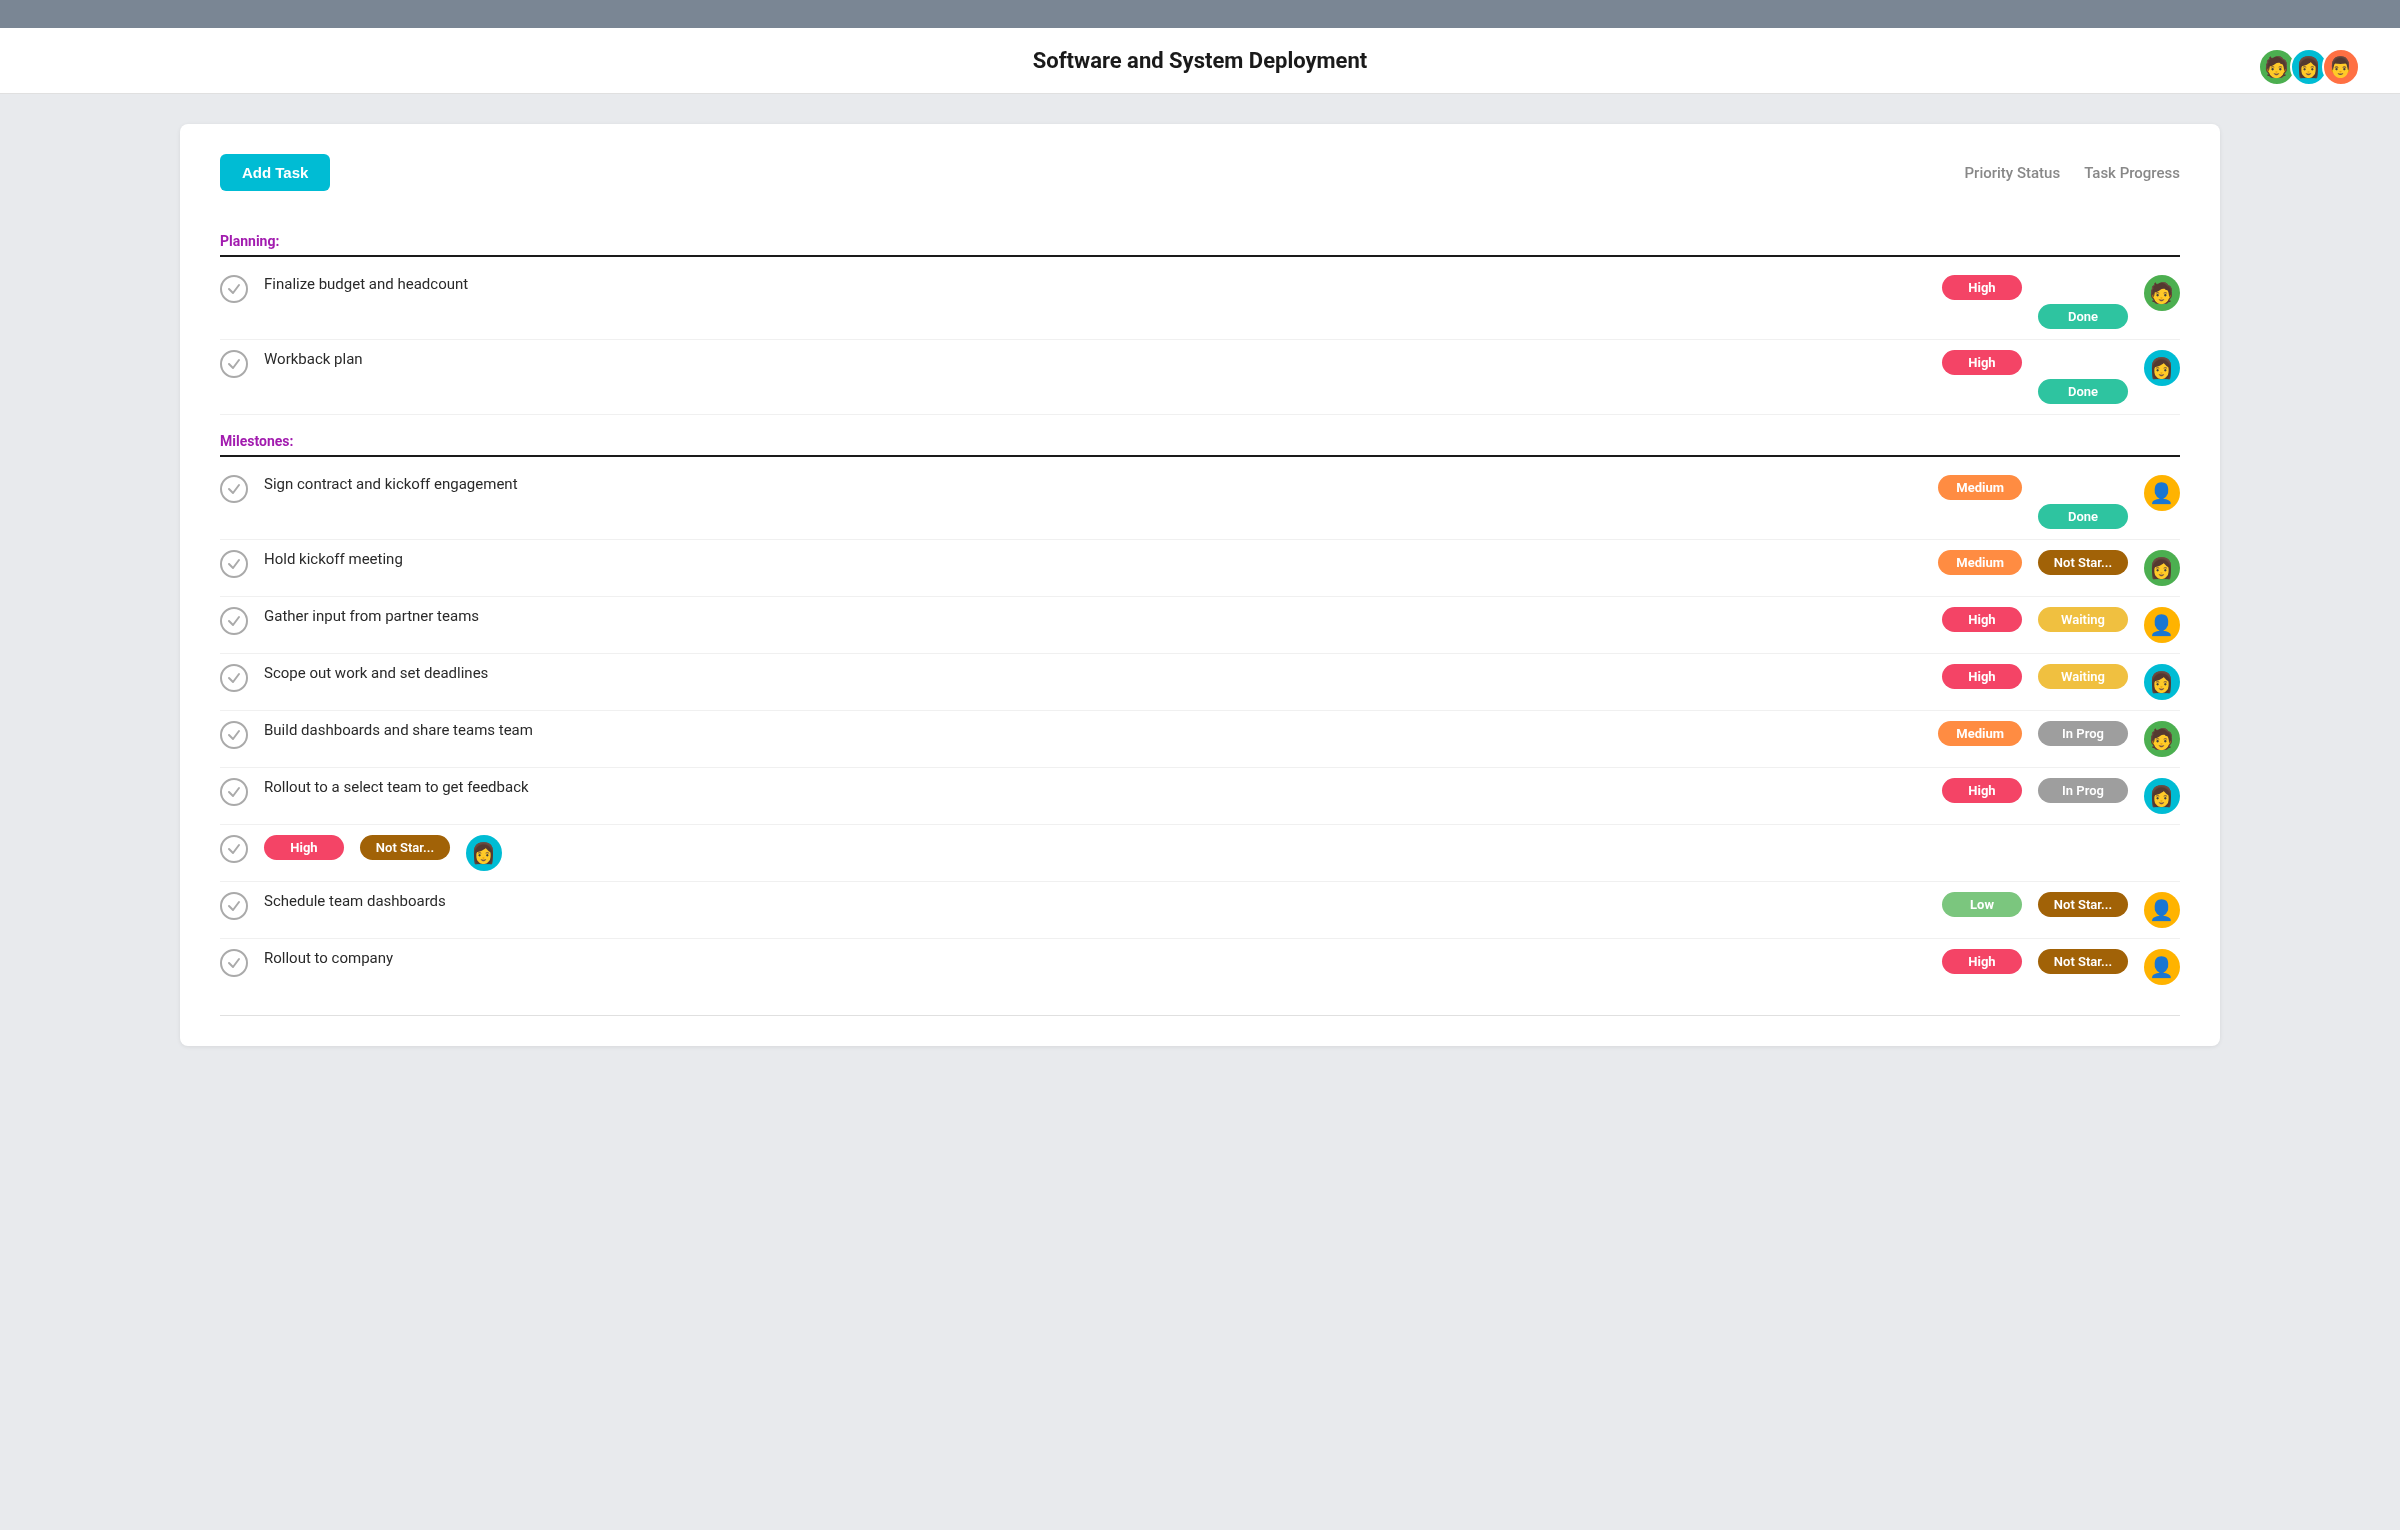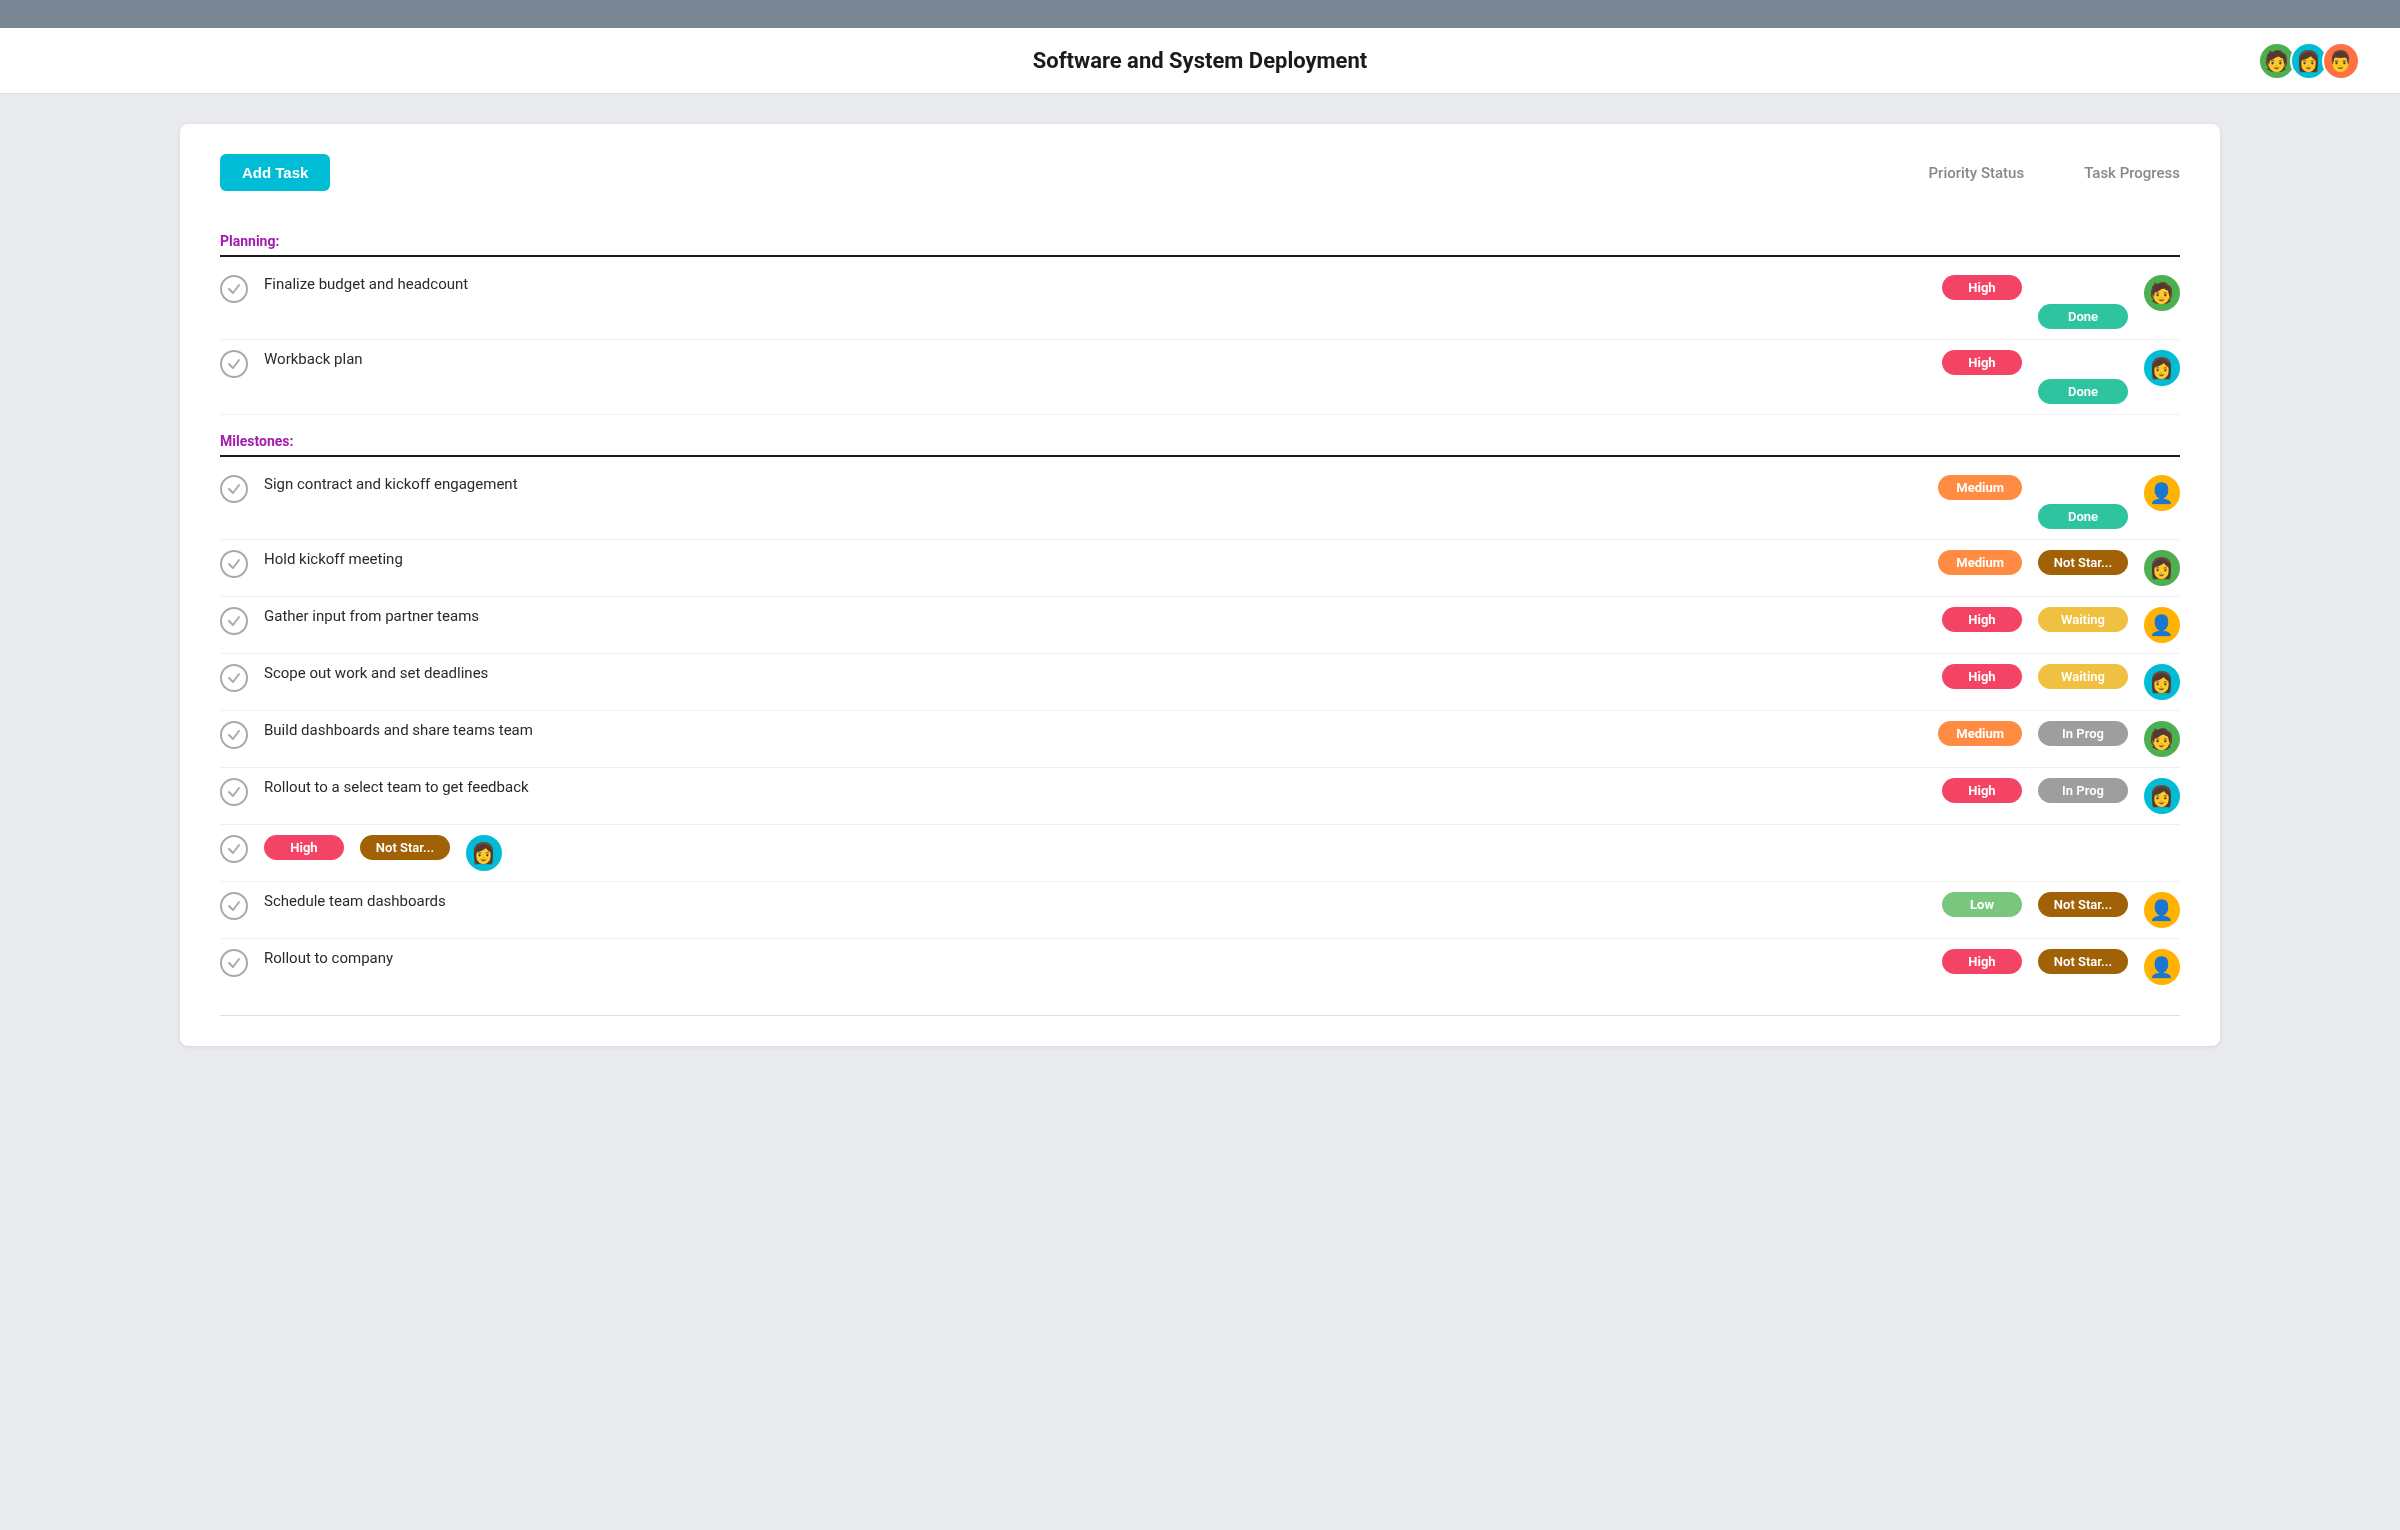--- a/index.html
+++ b/index.html
@@ -10,21 +10,21 @@
     }
     .top-bar {
       background: #7a8694;
       height: 28px;
       width: 100%;
     }
     .header {
       background: #ffffff;
       padding: 20px 53px;
       display: flex;
-      align-items: center;
+      align-items: flex-start;
       justify-content: center;
       position: relative;
       border-bottom: 1px solid #e0e0e0;
     }
     .header-title {
       font-size: 22px;
       font-weight: 700;
       color: #1a1a1a;
     }
     .header-avatars {
@@ -66,21 +66,21 @@
       color: white;
       border: none;
       border-radius: 6px;
       padding: 10px 22px;
       font-size: 15px;
       font-weight: 600;
       cursor: pointer;
     }
     .toolbar-labels {
       display: flex;
-      gap: 60px;
+      gap: 24px;
     }
     .toolbar-label {
       font-size: 15px;
       color: #888;
       font-weight: 500;
     }
     .section-title {
       font-size: 14px;
       font-weight: 700;
       color: #a21caf;

